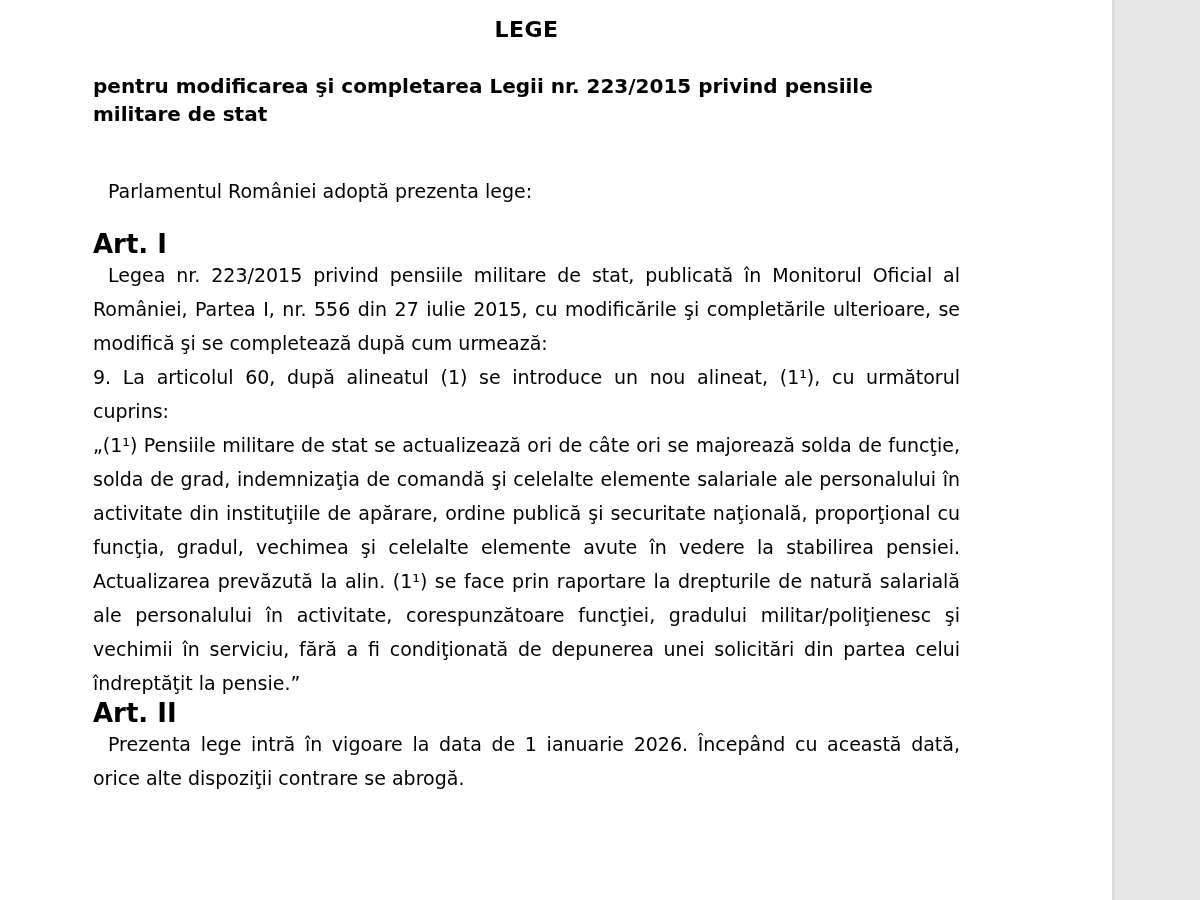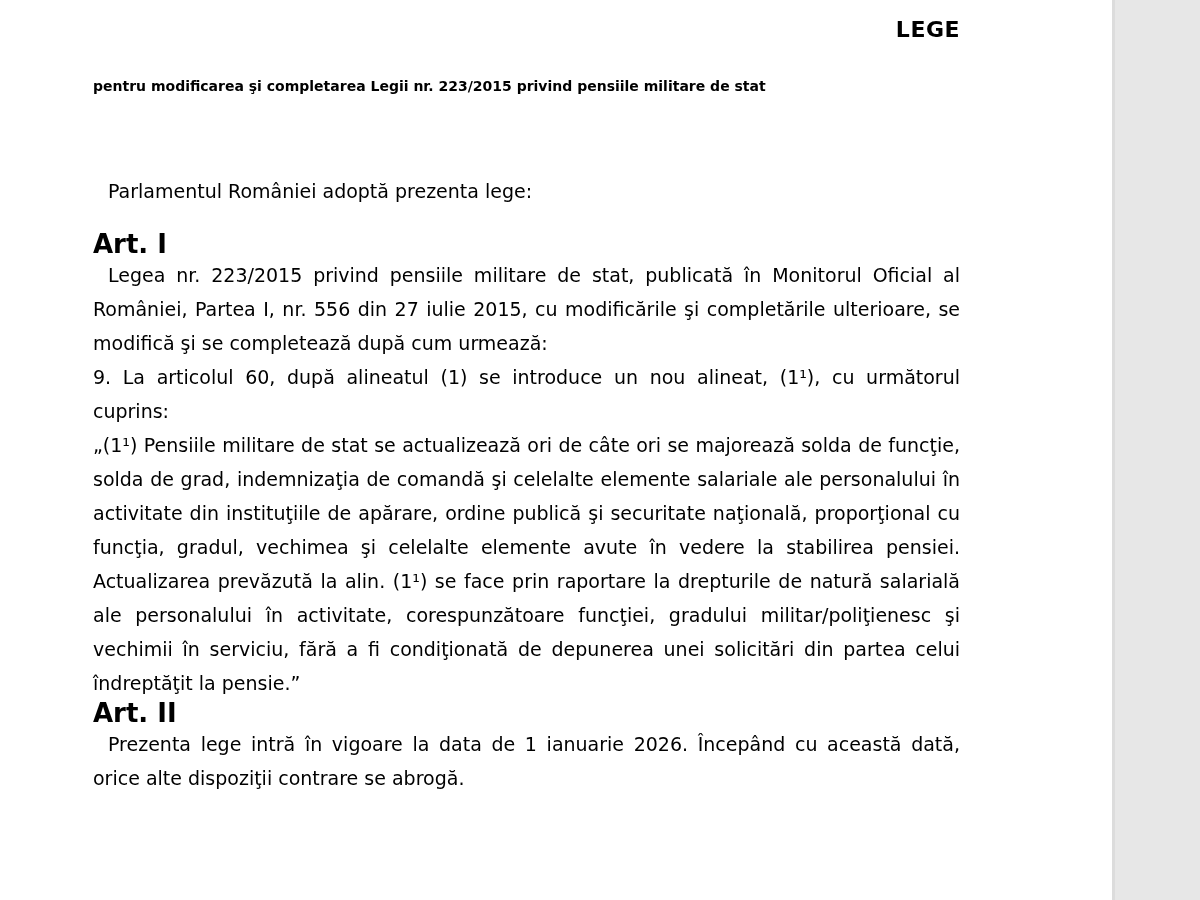--- a/index.html
+++ b/index.html
@@ -38,32 +38,32 @@
     left: 93px;
     top: 0;
     width: 867px;
   }
   .law-title {
     position: absolute;
     top: 17px;
     left: 0;
     width: 100%;
     margin: 0;
-    text-align: right;
+    text-align: center;
     font-size: 22px;
     font-weight: bold;
     letter-spacing: 0.5px;
   }
   .law-subtitle {
     position: absolute;
     top: 72px;
     left: 0;
     width: 100%;
     margin: 0;
-    font-size: 14px;
+    font-size: 20px;
     font-weight: bold;
     line-height: 28px;
   }
   .intro {
     position: absolute;
     top: 178px;
     left: 0;
     width: 100%;
     margin: 0;
     font-size: 19px;

